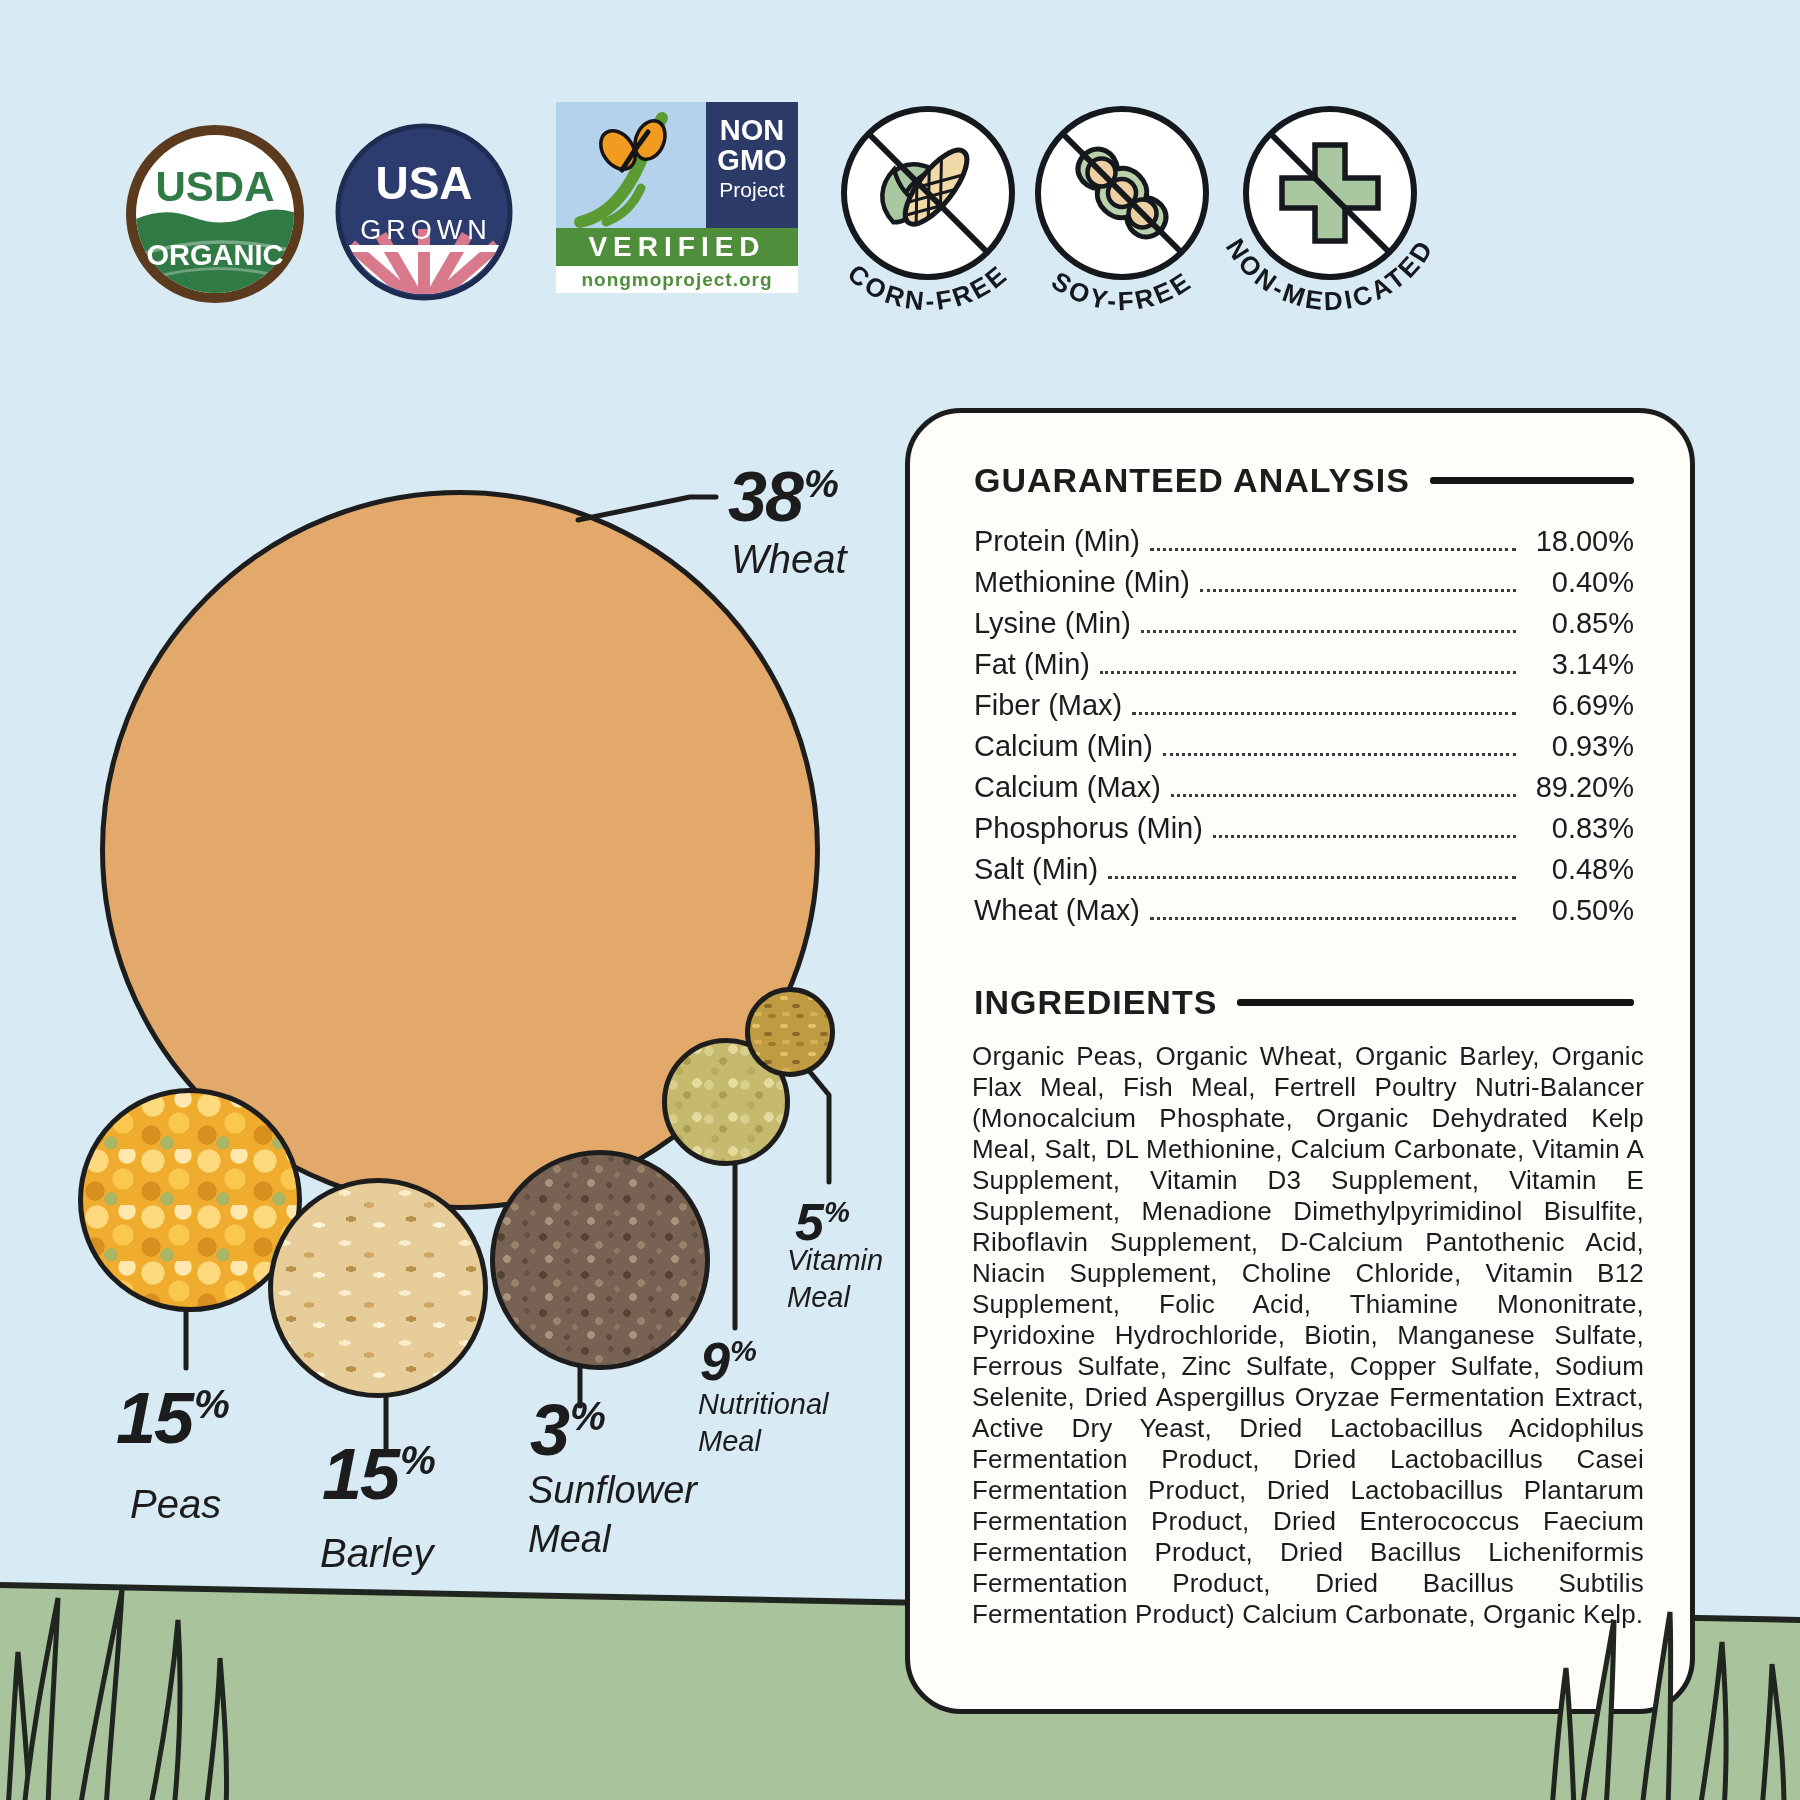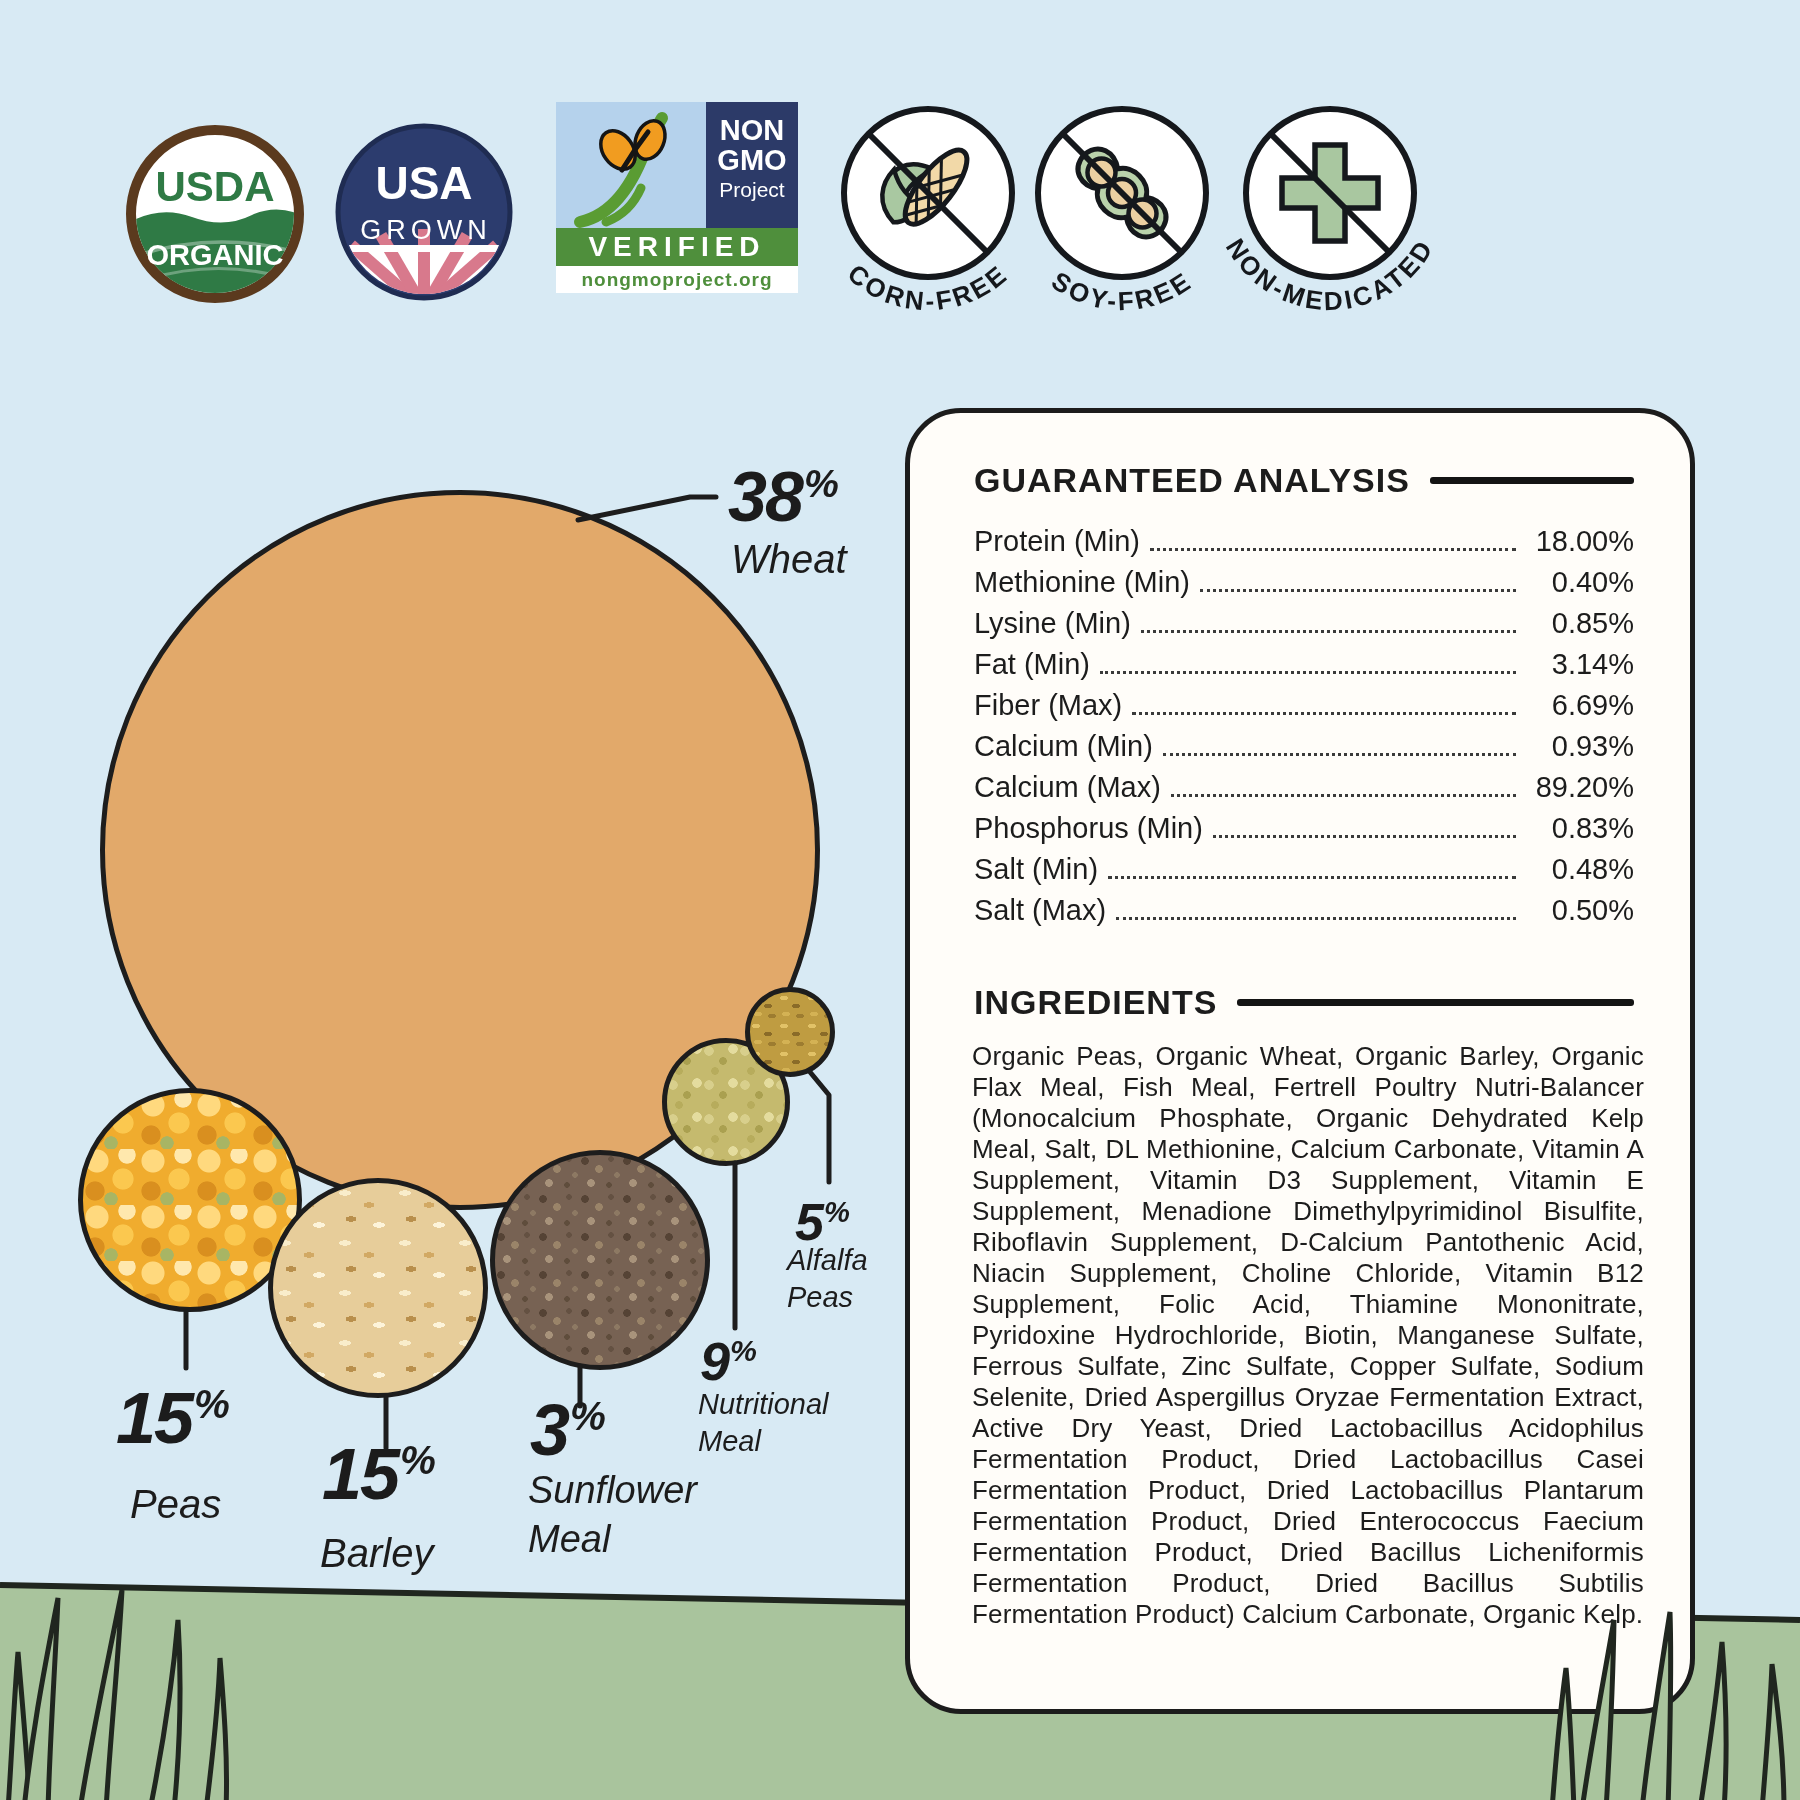--- a/index.html
+++ b/index.html
@@ -137,21 +137,21 @@
   <div class="pct" style="left:530px;top:1394px;font-size:72px;">
     <span class="num">3</span><span class="unit">%</span></div>
   <div class="iname" style="left:528px;top:1466px;font-size:38px;width:200px;">Sunflower Meal</div>
 
   <div class="pct" style="left:700px;top:1334px;font-size:54px;">
     <span class="num">9</span><span class="unit">%</span></div>
   <div class="iname" style="left:698px;top:1386px;font-size:29px;width:150px;">Nutritional Meal</div>
 
   <div class="pct" style="left:795px;top:1196px;font-size:52px;">
     <span class="num">5</span><span class="unit">%</span></div>
-  <div class="iname" style="left:787px;top:1242px;font-size:29px;width:110px;">Alfalfa Peas</div>
+  <div class="iname" style="left:787px;top:1242px;font-size:29px;width:110px;">Vitamin Meal</div>
 
   <svg class="abs" style="left:120px;top:119px;z-index:4" width="190" height="190" viewBox="0 0 190 190">
     <circle cx="95" cy="95" r="84" fill="#ffffff" stroke="#5b3a1e" stroke-width="10"></circle>
     <clipPath id="usdaClip">
         <circle cx="95" cy="95" r="79"></circle>
       </clipPath>
     <g clip-path="url(#usdaClip)">
       <path d="M8,104 Q40,86 72,98 Q104,110 132,96 Q158,84 186,98 L186,190 L4,190 Z" fill="#2f7a45"></path>
       <path d="M18,136 Q95,112 172,132" stroke="rgba(255,255,255,.35)" stroke-width="3.5" fill="none"></path>
       <path d="M28,160 Q95,140 162,158" stroke="rgba(255,255,255,.3)" stroke-width="3" fill="none"></path>
@@ -291,21 +291,21 @@
           <span>Phosphorus (Min)</span>
           <span class="dots"></span>
           <span class="val">0.83%</span>
         </div>
       <div class="ga-row">
           <span>Salt (Min)</span>
           <span class="dots"></span>
           <span class="val">0.48%</span>
         </div>
       <div class="ga-row">
-          <span>Salt (Max)</span>
+          <span>Wheat (Max)</span>
           <span class="dots"></span>
           <span class="val">0.50%</span>
         </div>
     </div>
 
     <div class="sec-head" style="top:572px;">
       <h2>INGREDIENTS</h2>
       <div class="rule"></div>
     </div>
 

